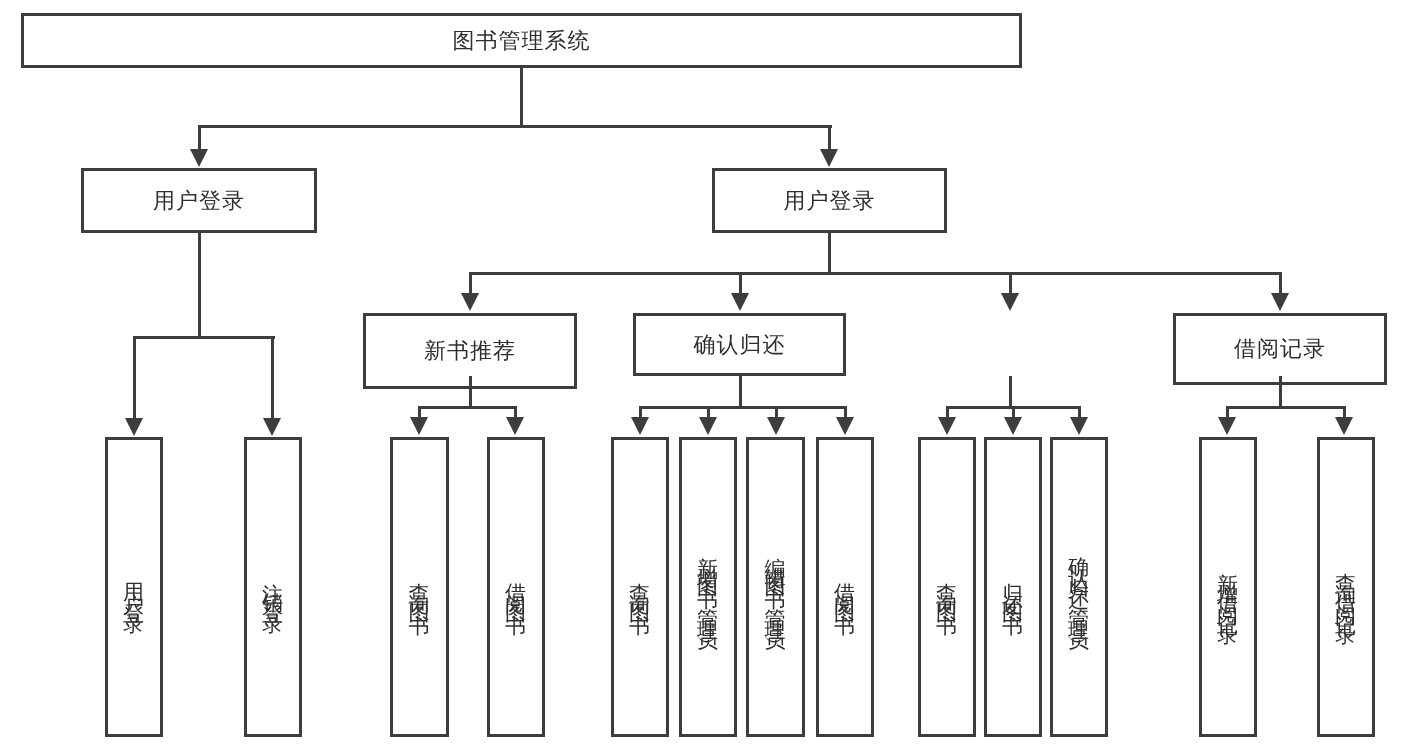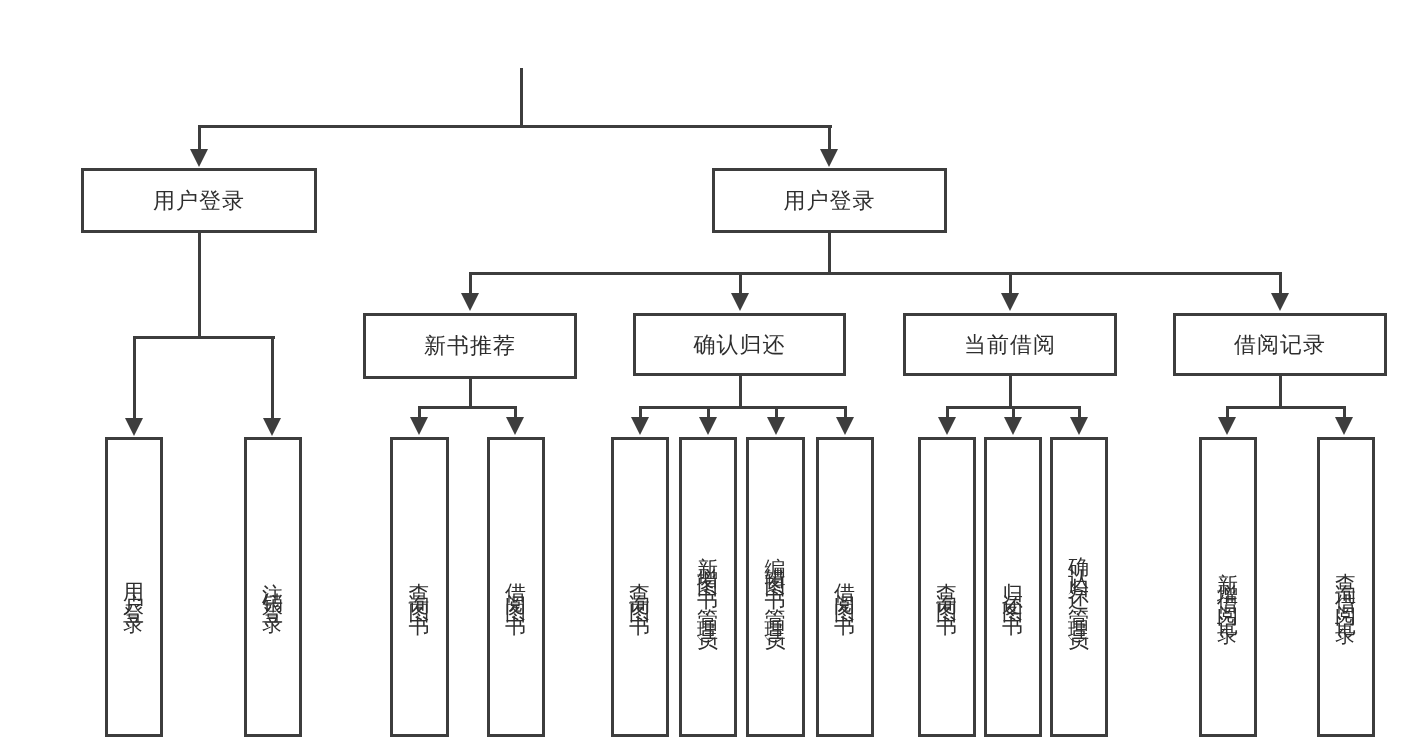--- a/index.html
+++ b/index.html
@@ -83,20 +83,23 @@
     color: var(--watermark-color);
     letter-spacing: 0.5px;
     white-space: nowrap;
   }
 </style>
 </head>
 <body>
 
 <div class="canvas">
 
+  <div class="node hbox" style="left:21px;top:13px;width:1001px;height:55px;">
+    <span class="label">图书管理系统</span>
+  </div>
 
   <div class="line v" style="left:520px;top:68px;height:59px;"></div>
   <div class="line h" style="left:198px;top:125px;width:634px;"></div>
   <div class="arrow" style="left:190px;top:125px;height:42px;"></div>
   <div class="arrow" style="left:820px;top:125px;height:42px;"></div>
 
   <div class="node hbox" style="left:81px;top:168px;width:236px;height:65px;">
     <span class="label">用户登录</span>
   </div>
   <div class="node hbox" style="left:712px;top:168px;width:235px;height:65px;">
@@ -108,30 +111,27 @@
   <div class="arrow" style="left:125px;top:336px;height:100px;"></div>
   <div class="arrow" style="left:263px;top:336px;height:100px;"></div>
 
   <div class="line v" style="left:828px;top:233px;height:41px;"></div>
   <div class="line h" style="left:469px;top:272px;width:813px;"></div>
   <div class="arrow" style="left:461px;top:272px;height:39px;"></div>
   <div class="arrow" style="left:731px;top:272px;height:39px;"></div>
   <div class="arrow" style="left:1001px;top:272px;height:39px;"></div>
   <div class="arrow" style="left:1271px;top:272px;height:39px;"></div>
 
-  <div class="node hbox" style="left:363px;top:313px;width:214px;height:66px;">
+  <div class="node hbox" style="left:363px;top:313px;width:214px;height:76px;">
     <span class="label">新书推荐</span>
   </div>
   <div class="node hbox" style="left:633px;top:313px;width:213px;height:63px;">
     <span class="label">确认归还</span>
   </div>
-  <div class="node hbox" style="left:903px;top:313px;width:214px;height:63px;">
-    <span class="label">当前借阅</span>
-  </div>
-  <div class="node hbox" style="left:1173px;top:313px;width:214px;height:63px;">
+  <div class="node hbox" style="left:1173px;top:313px;width:214px;height:72px;">
     <span class="label">借阅记录</span>
   </div>
 
   <div class="line v" style="left:469px;top:376px;height:32px;"></div>
   <div class="line h" style="left:418px;top:406px;width:99px;"></div>
   <div class="arrow" style="left:410px;top:406px;height:29px;"></div>
   <div class="arrow" style="left:506px;top:406px;height:29px;"></div>
 
   <div class="line v" style="left:739px;top:376px;height:32px;"></div>
   <div class="line h" style="left:639px;top:406px;width:208px;"></div>

